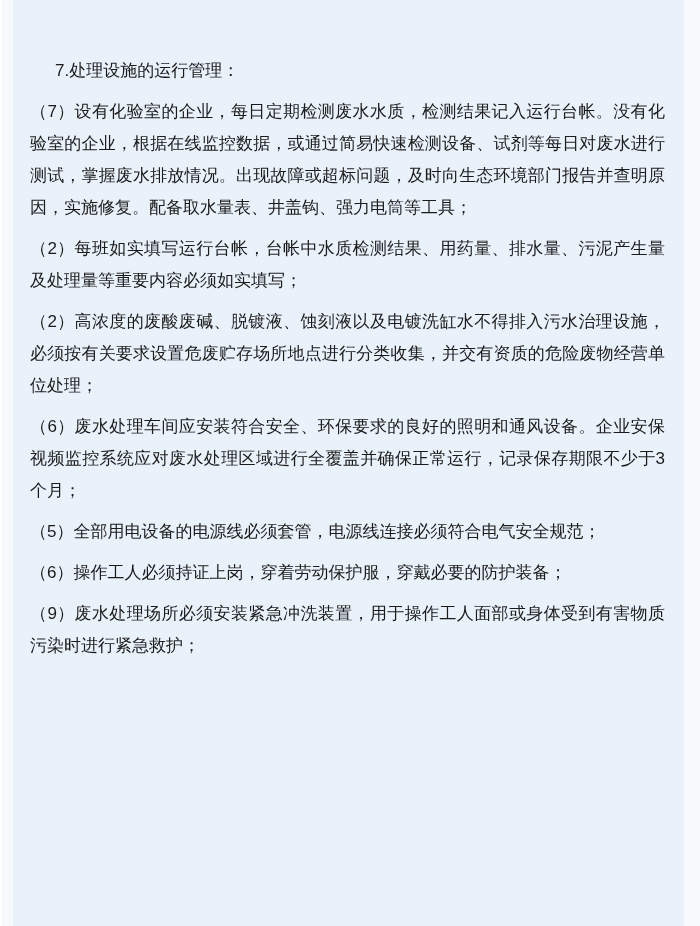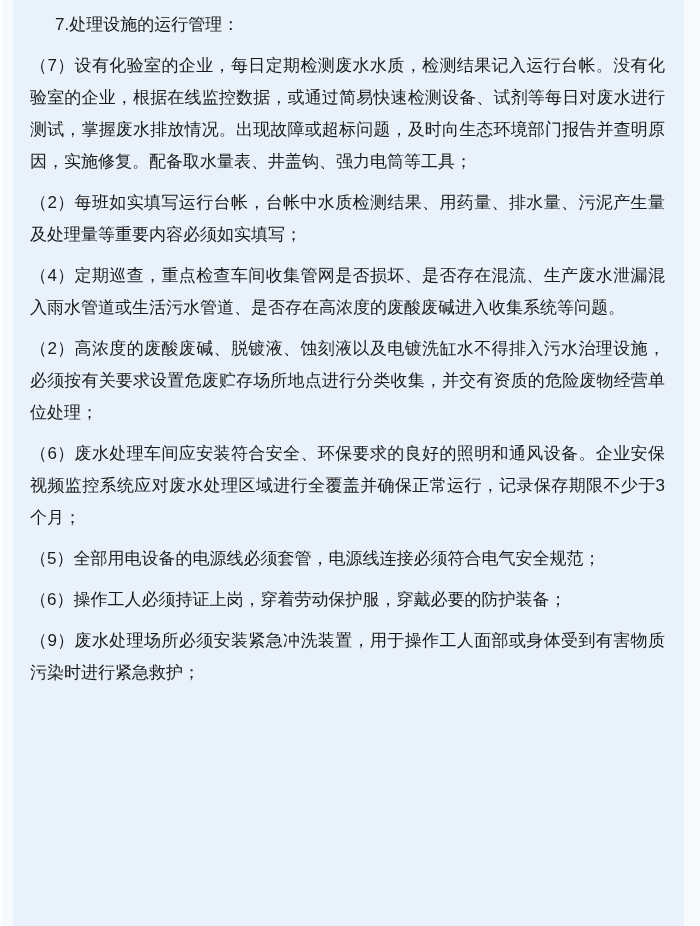--- a/index.html
+++ b/index.html
@@ -39,31 +39,31 @@
     line-height: 32px;
     overflow: hidden;
     text-align: justify;
   }
   .doc p {
     margin: 0 0 9px 0;
     word-break: break-all;
   }
   .doc p.heading {
     text-indent: 25px;
+    margin-top: 46px;
   }
 </style>
 </head>
 <body>
 
 <div class="edge-left"></div>
 <div class="edge-right"></div>
 
 <div class="doc">
   <p class="heading">7.处理设施的运行管理：</p>
   <p class="paragraph">（7）设有化验室的企业，每日定期检测废水水质，检测结果记入运行台帐。没有化验室的企业，根据在线监控数据，或通过简易快速检测设备、试剂等每日对废水进行测试，掌握废水排放情况。出现故障或超标问题，及时向生态环境部门报告并查明原因，实施修复。配备取水量表、井盖钩、强力电筒等工具；</p>
   <p class="paragraph">（2）每班如实填写运行台帐，台帐中水质检测结果、用药量、排水量、污泥产生量及处理量等重要内容必须如实填写；</p>
-  <p class="paragraph">（4）定期巡查，重点检查车间收集管网是否损坏、是否存在混流、生产废水泄漏混入雨水管道或生活污水管道、是否存在高浓度的废酸废碱进入收集系统等问题。</p>
   <p class="paragraph">（2）高浓度的废酸废碱、脱镀液、蚀刻液以及电镀洗缸水不得排入污水治理设施，必须按有关要求设置危废贮存场所地点进行分类收集，并交有资质的危险废物经营单位处理；</p>
   <p class="paragraph">（6）废水处理车间应安装符合安全、环保要求的良好的照明和通风设备。企业安保视频监控系统应对废水处理区域进行全覆盖并确保正常运行，记录保存期限不少于3个月；</p>
   <p class="paragraph">（5）全部用电设备的电源线必须套管，电源线连接必须符合电气安全规范；</p>
   <p class="paragraph">（6）操作工人必须持证上岗，穿着劳动保护服，穿戴必要的防护装备；</p>
   <p class="paragraph">（9）废水处理场所必须安装紧急冲洗装置，用于操作工人面部或身体受到有害物质污染时进行紧急救护；</p>
 </div>
 
 </body></html>

